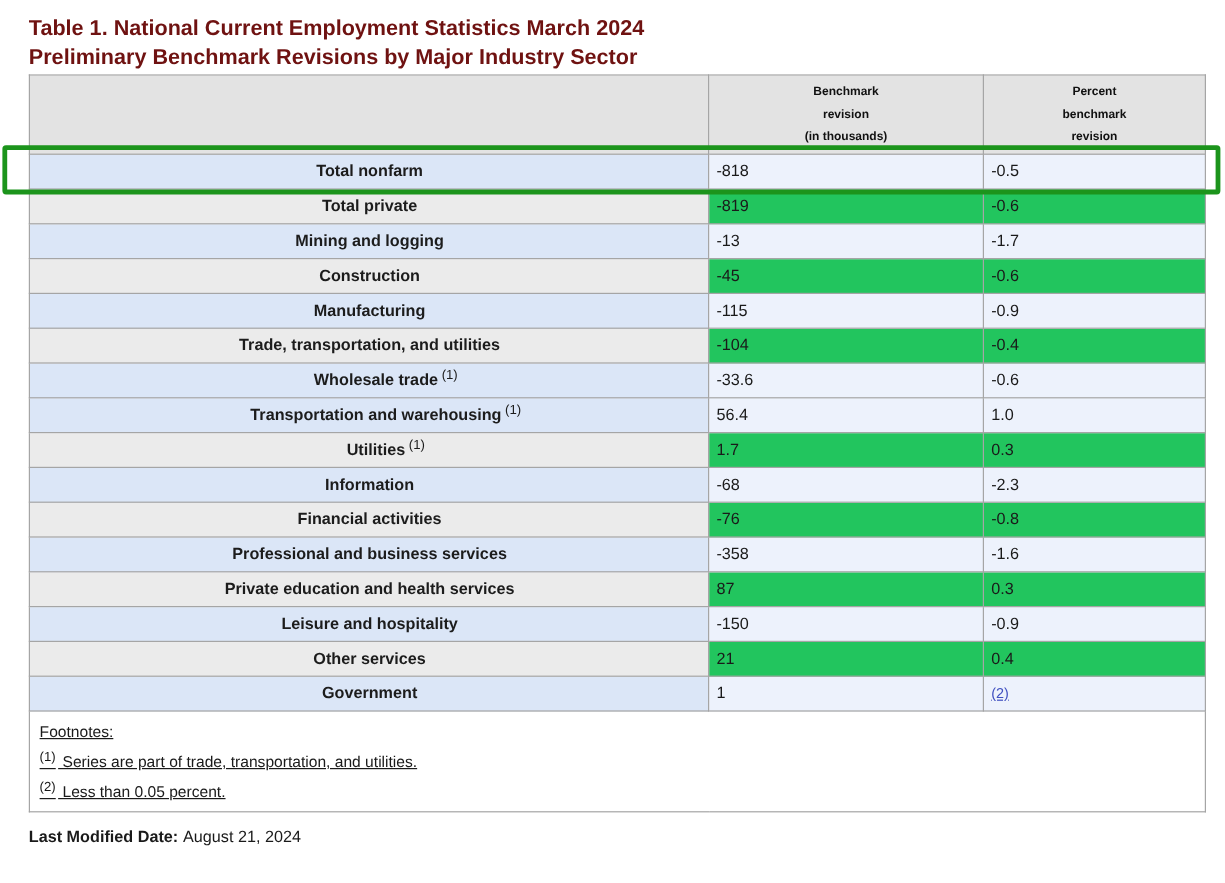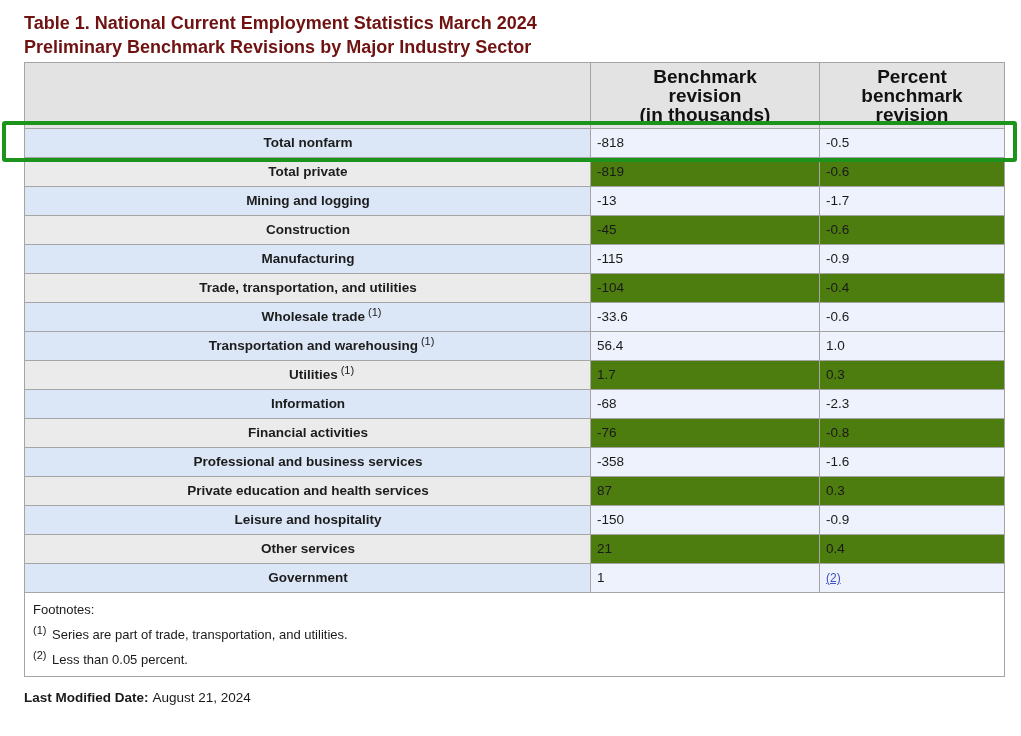--- a/index.html
+++ b/index.html
@@ -15,40 +15,40 @@
   }
   table.stats{
     width:980px;margin-top:3px;border-collapse:collapse;table-layout:fixed;
   }
   table.stats th,table.stats td{
     border:1px solid var(--c-border,#a5a5a5);
     box-sizing:border-box;
   }
   thead th{
     background:var(--c-header_bg,#e3e3e3);
-    font-size:19px;font-weight:700;line-height:19px;
+    font-size:10px;font-weight:700;line-height:19px;
     white-space:pre-line;text-align:center;vertical-align:middle;
     padding:4px 6px;height:66px;color:#111;
   }
   tbody td{
     font-size:13.5px;line-height:18px;padding:5px 6px;
   }
   tbody td.label{
     font-weight:700;text-align:center;padding-left:7px;color:#1c1c1c;
   }
   tbody tr.indent td.label{padding-left:34px;}
   tbody td.num{text-align:left;font-weight:400;}
   tbody tr.alt-blue td.label{background:var(--c-row_blue_label,#dbe6f7);}
   tbody tr.alt-blue td.num{background:var(--c-row_blue_data,#edf2fc);}
   tbody tr.alt-white td.label{background:var(--c-row_gray_label,#ebebeb);}
-  tbody tr.alt-white td.num{background:#4d7c0f;margin-left:24px;}
+  tbody tr.alt-white td.num{background:#22c55e;margin-left:24px;}
   sup.marker{font-weight:400;font-size:11px;line-height:0;margin-left:3px;}
   tfoot td.footnotes-cell{
     background:#ffffff;font-size:13px;font-weight:400;
-    line-height:25px;padding:4px 8px;text-align:left;vertical-align:top;
+    line-height:25px;padding:4px 8px;text-align:left;vertical-align:top;text-decoration:underline;
   }
   .footnote-item sup{font-size:11px;line-height:0;margin-right:2px;}
   a.fn-link{
     color:var(--c-link,#4050c0);font-size:12px;text-decoration:underline;
   }
   .last-modified{margin-top:13px;font-size:13.5px;}
   .lm-label{font-weight:700;margin-right:4px;}
   .annotation-box{
     position:absolute;left:2px;top:121px;width:1015px;height:41px;
     box-sizing:border-box;border:4px solid var(--c-annotation_green,#1c941c);

